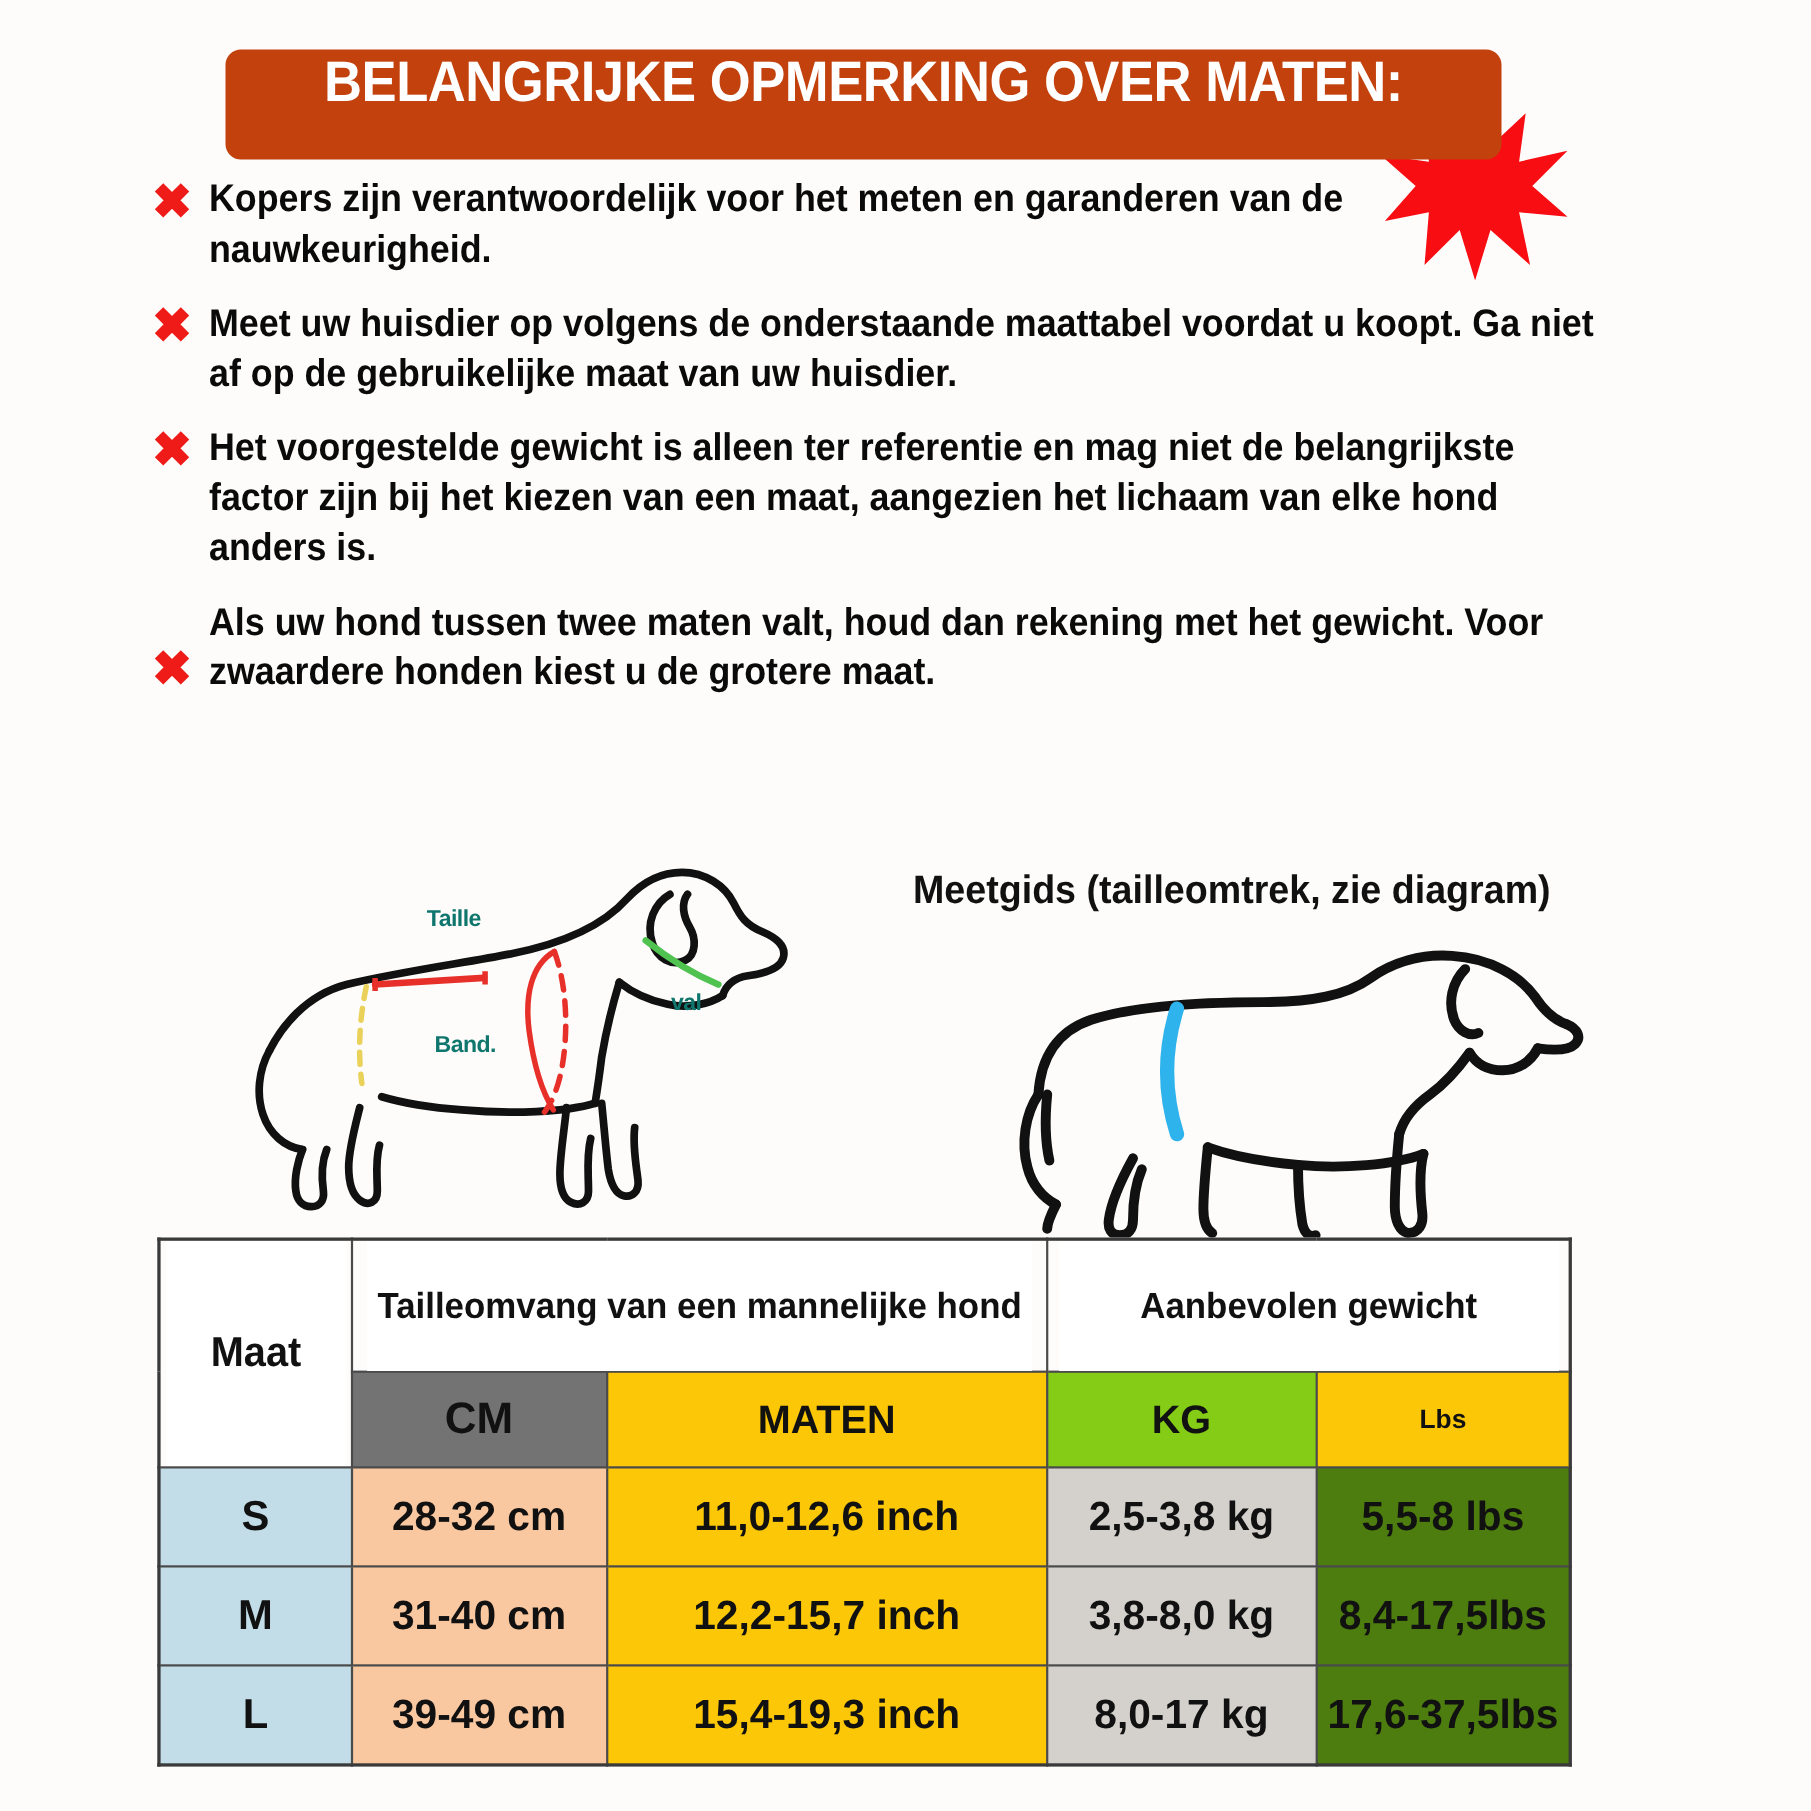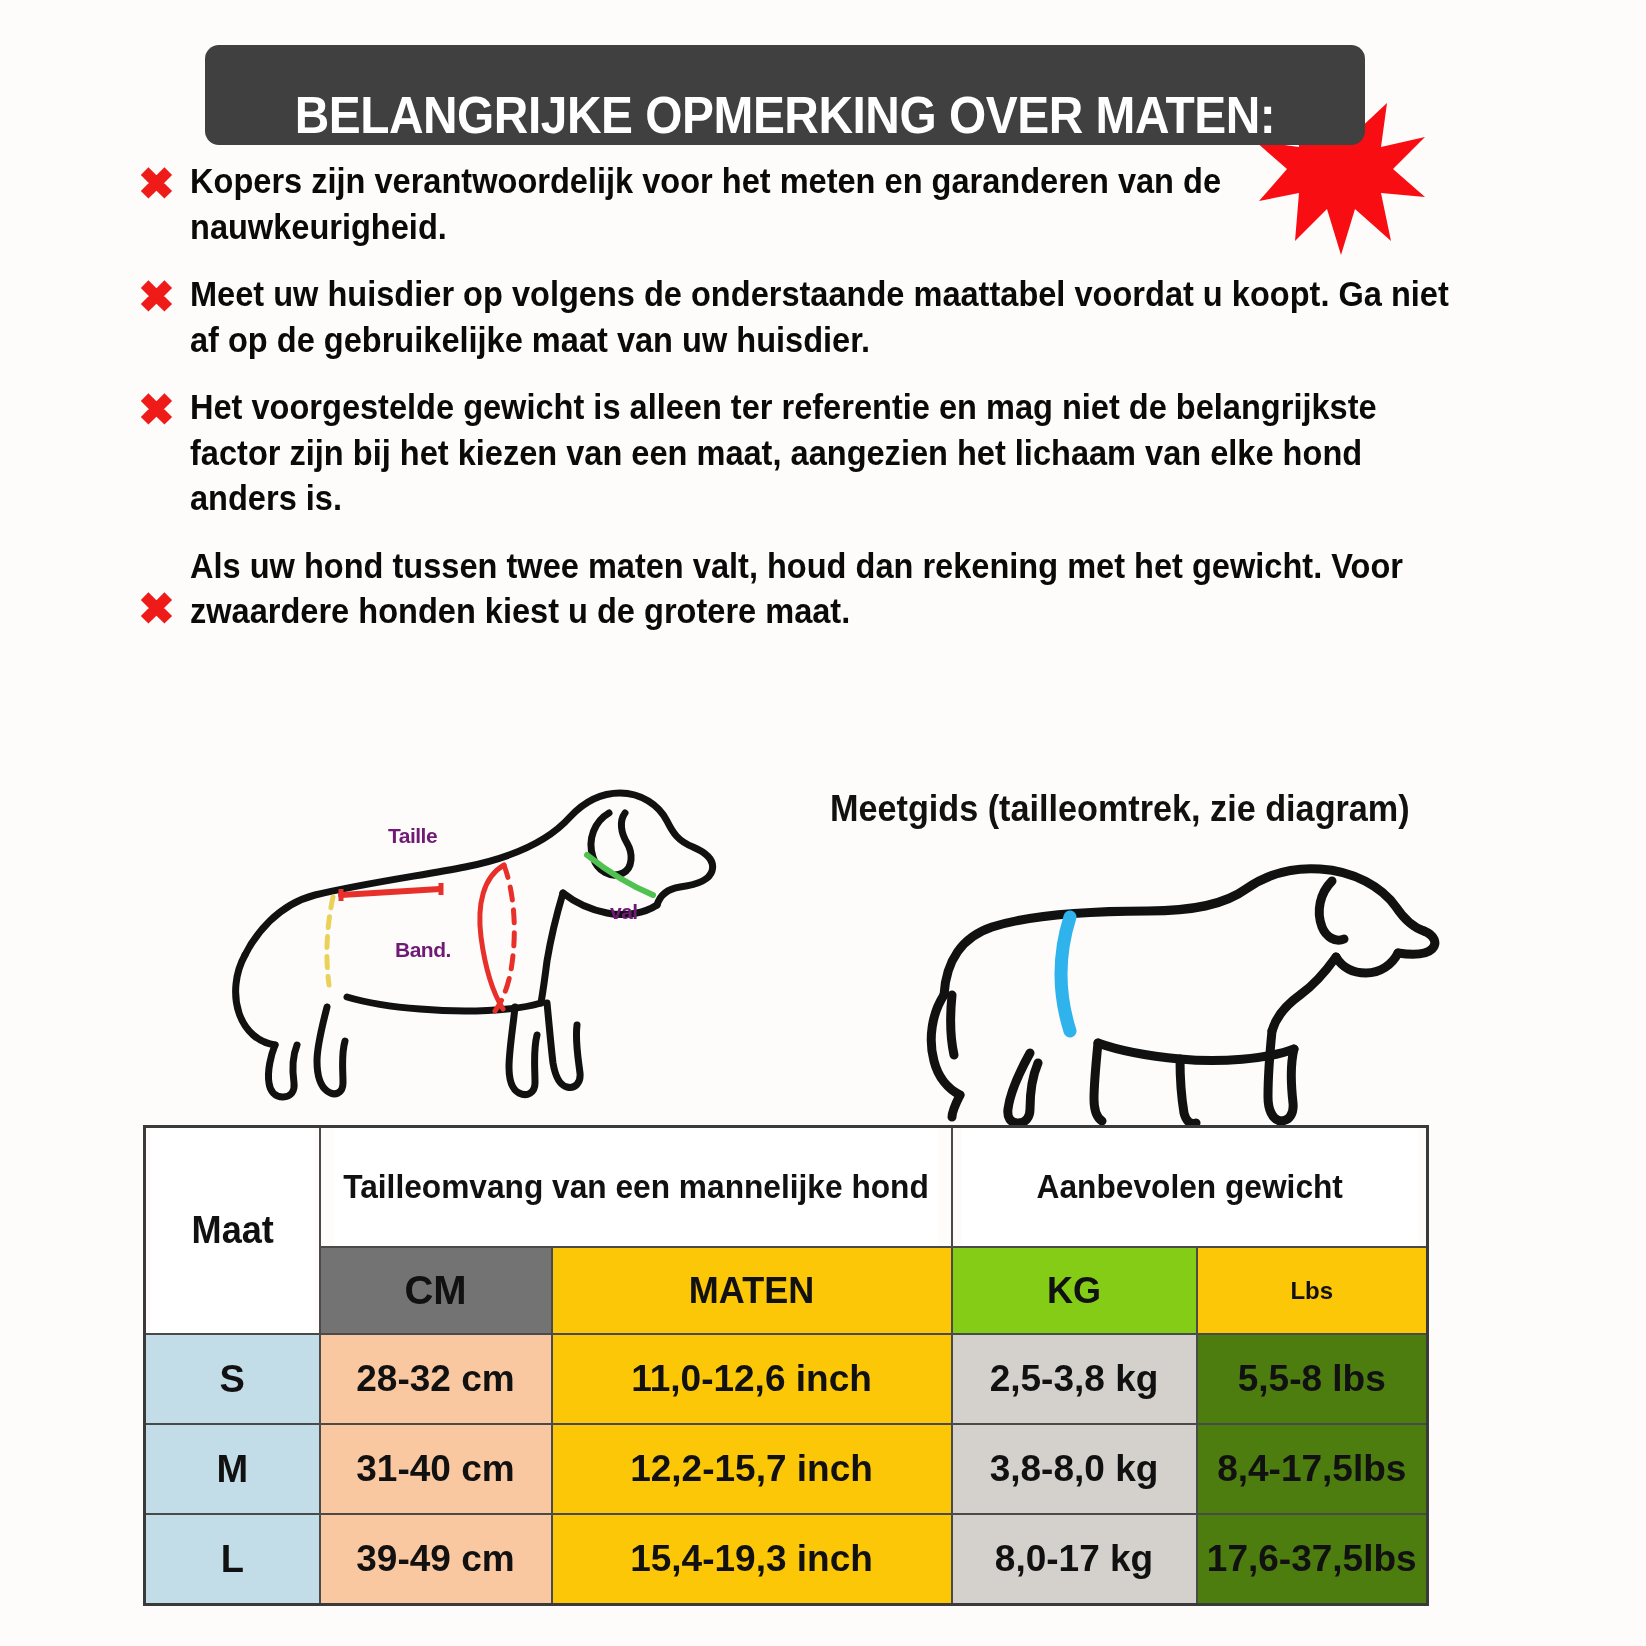--- a/index.html
+++ b/index.html
@@ -9,23 +9,23 @@
     font-family:"Liberation Sans", sans-serif;
     overflow:hidden;
     position:relative;
   }
   .page{position:relative;width:1646px;height:1646px;}
 
   
   .banner-wrap{position:absolute;left:205px;top:45px;width:1160px;height:100px;}
   .banner{
     width:100%;height:100%;
-    background:#404040;
+    background:#c2410c;
     border-radius:14px;
-    display:flex;align-items:flex-end;justify-content:center;
+    display:flex;align-items:flex-start;justify-content:center;
     position:relative;z-index:3;
   }
   .banner-title{
     color:#ffffff;
     font-size:52px;
     font-weight:700;
     letter-spacing:-0.5px;
     transform:scaleX(0.92);
     white-space:nowrap;
     font-family:"Liberation Sans", sans-serif;
@@ -60,21 +60,21 @@
     width:107.5%;
   }
   .meetgids{
     position:absolute;left:830px;top:48px;
     font-size:36px;font-weight:700;color:#111;
     transform:scaleX(0.95);transform-origin:left top;
     white-space:nowrap;
   }
   .lbl{
     position:absolute;
-    font-size:21px;font-weight:700;color:#701a75;
+    font-size:21px;font-weight:700;color:#0f766e;
     filter:blur(0.35px);
     letter-spacing:-0.5px;
   }
   .lbl-taille{left:388px;top:824px;}
   .lbl-band{left:395px;top:938px;}
   .lbl-val{left:572px;top:900px;margin-left:38px;}
 
   
   .table{
     position:absolute;left:143px;top:1125px;

